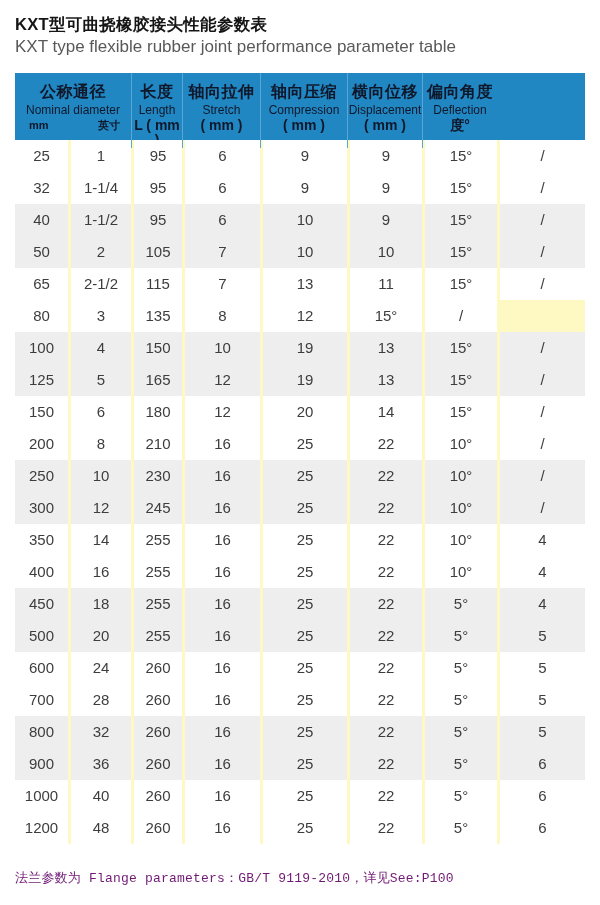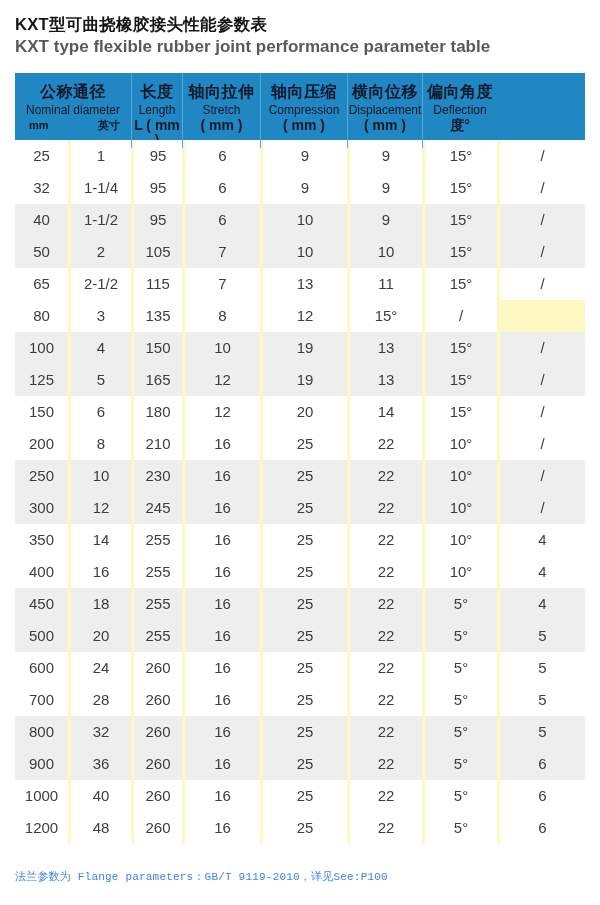--- a/index.html
+++ b/index.html
@@ -15,21 +15,21 @@
     font-family:"Liberation Sans","DejaVu Sans",sans-serif;
     color:#222;
   }
   .page{padding:13px 15px 0 15px;}
 
   .page-title{
     font-size:16.5px;font-weight:700;color:#151515;
     line-height:22px;letter-spacing:.3px;
   }
   .page-subtitle{
-    font-size:17px;font-weight:700;color:#595959;
+    font-size:17px;font-weight:400;color:#595959;
     line-height:22px;margin-top:1px;
   }
 
   .param-table{width:570px;margin-top:15px;}
 
   
   .thead{
     display:grid;
     grid-template-columns:116px 51px 78px 87px 75px 75px 88px;
     background:var(--header-bg);
@@ -61,22 +61,22 @@
     line-height:32px;
     font-size:15px;
     color:var(--data-text);
   }
   .trow.shaded > div{background:var(--stripe);}
 
   
   .footnote{
     margin-top:25px;
     font-family:"Liberation Mono","DejaVu Sans Mono",monospace;
-    font-size:11px;
-    color:#3b82f6;
+    font-size:13px;
+    color:#701a75;
     letter-spacing:.2px;
   }
 </style>
 </head>
 <body>
 
 <div class="page">
 
   <div class="page-title">KXT型可曲挠橡胶接头性能参数表</div>
   <div class="page-subtitle">KXT type flexible rubber joint performance parameter table</div>

